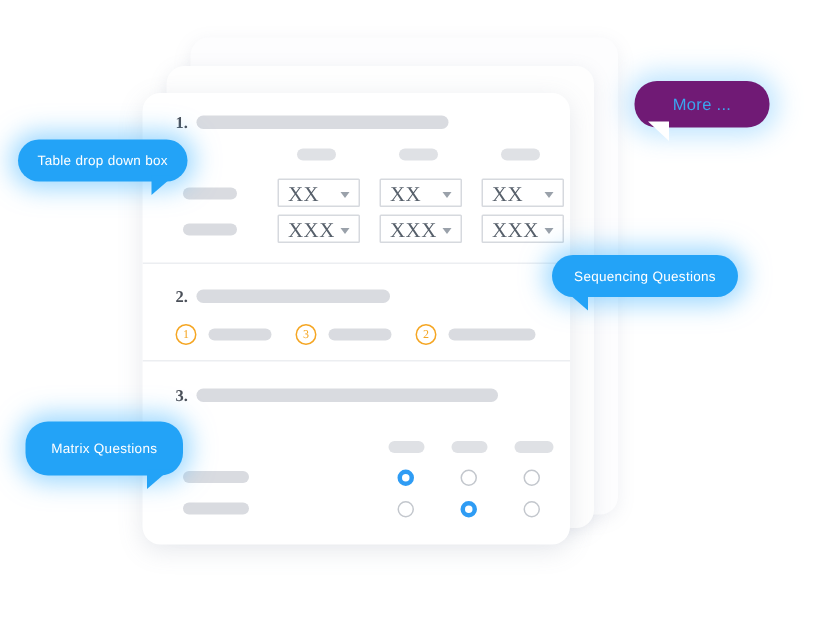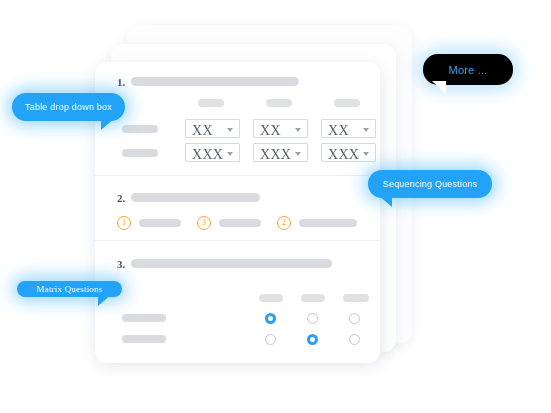--- a/index.html
+++ b/index.html
@@ -135,35 +135,35 @@
     border-top:13px solid #23a3f7;
   }
   
   .tail-dl{
     left:9px;bottom:-9px;
     border-right:0 solid transparent;
     border-left:15px solid transparent;
     border-top:13px solid #23a3f7;
   }
   .tip-white{
-    background:#000000;
+    background:#701a75;
     color:#3aa6f0;
     font-size:11px;
     box-shadow:0 0 16px 6px rgba(120,200,255,.45);
   }
   .tail-dl-white{
     left:9px;bottom:-9px;
     border-right:0 solid transparent;
     border-left:14px solid transparent;
     border-top:13px solid #ffffff;
   }
 
   #tip-table{left:12px;top:93px;width:113px;height:28px;}
   #tip-seq{left:368px;top:170px;width:124px;height:28px;}
-  #tip-matrix{left:17px;top:281px;width:105px;height:16px;font-family:Liberation Serif, serif;}
+  #tip-matrix{left:17px;top:281px;width:105px;height:36px;}
   #tip-more{left:423px;top:54px;width:90px;height:31px;}
 </style>
 </head>
 <body>
 
 <div id="stage">
 
   <div class="card card-back"></div>
   <div class="card card-mid"></div>
 

